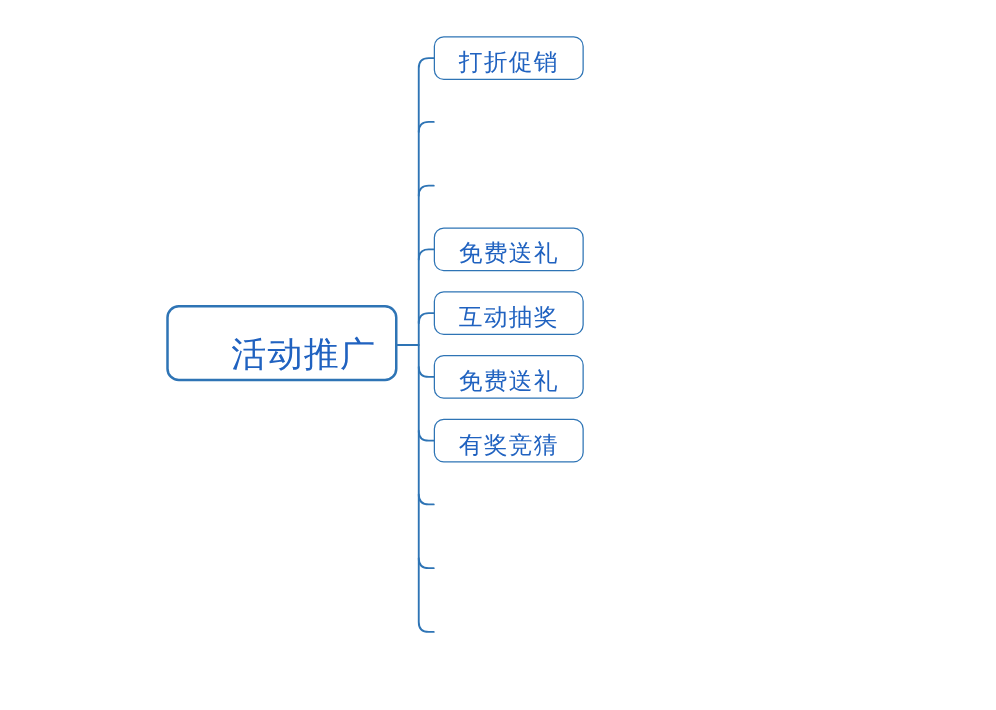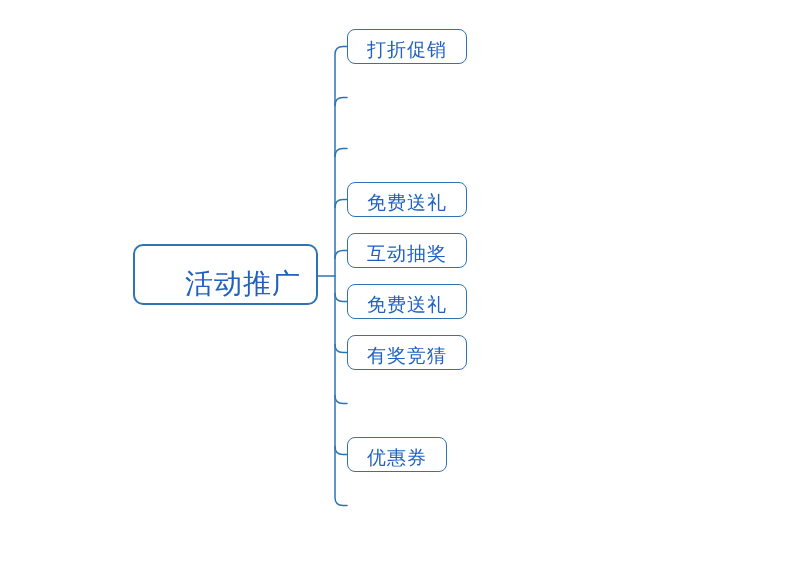--- a/index.html
+++ b/index.html
@@ -84,17 +84,14 @@
   </div>
   <div class="node topic" style="--i:4">
     <span>互动抽奖</span>
   </div>
   <div class="node topic" style="--i:5">
     <span>免费送礼</span>
   </div>
   <div class="node topic" style="--i:6">
     <span>有奖竞猜</span>
   </div>
-  <div class="node topic" style="--i:8">
-    <span>优惠券</span>
-  </div>
 
 </div>
 
 </body></html>

